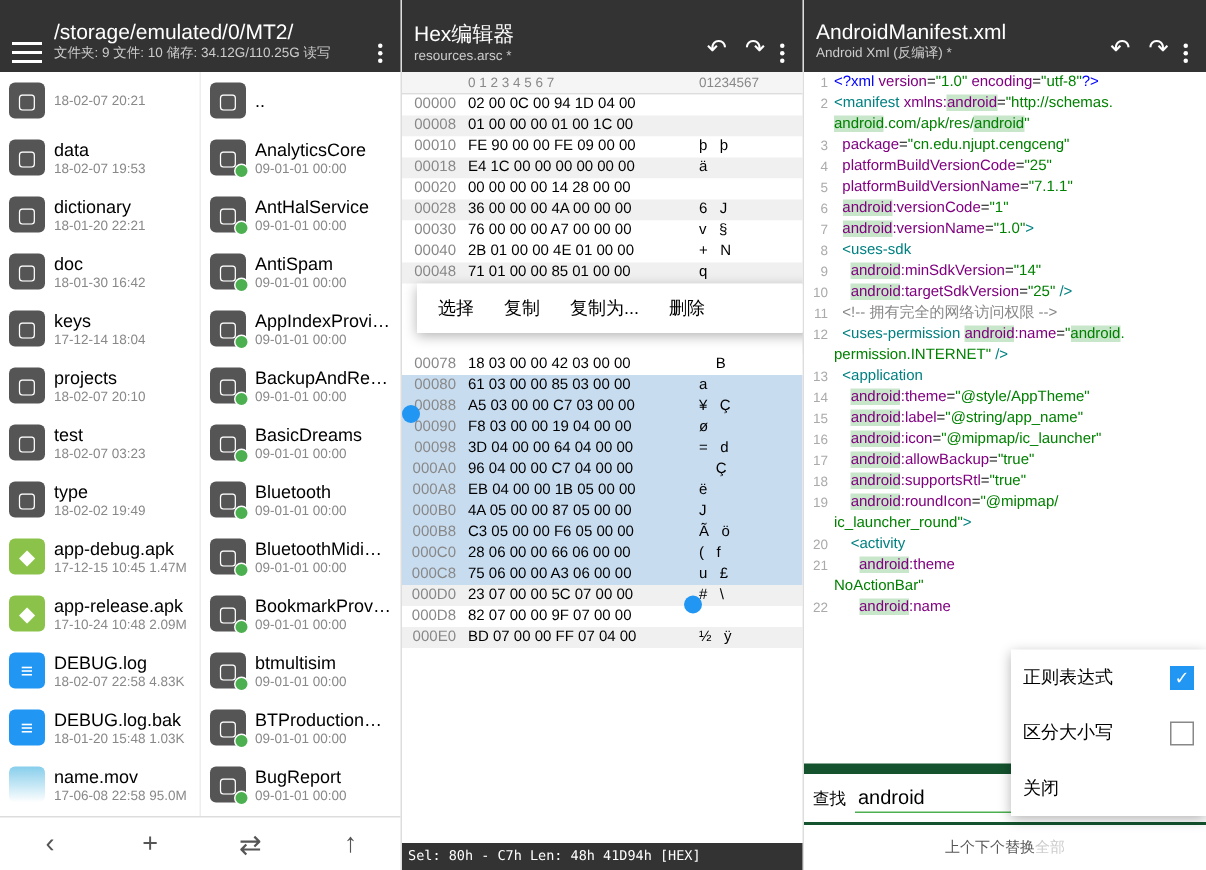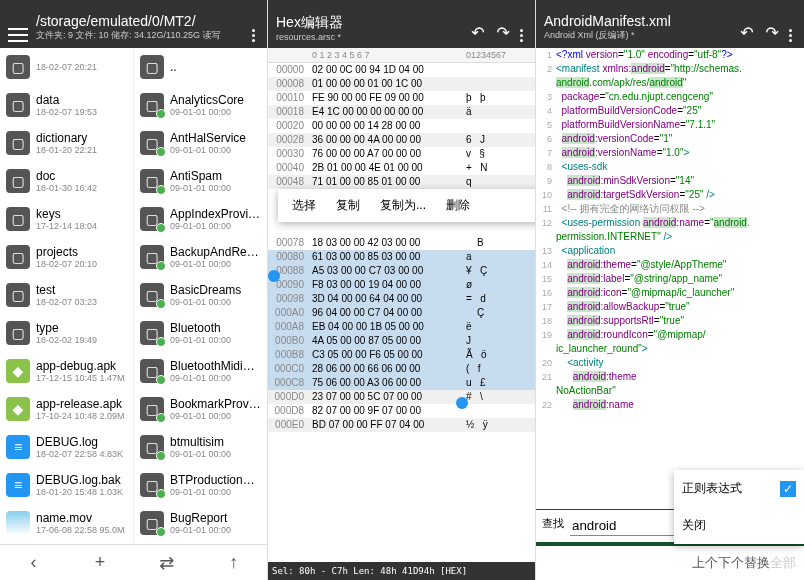--- a/index.html
+++ b/index.html
@@ -49,27 +49,27 @@
 .xml-body{flex:1;overflow:auto;font-family:monospace;font-size:10px;line-height:14px;position:relative}
 .xml-line{display:flex}
 .xml-num{width:20px;text-align:right;color:#aaa;padding-right:4px;font-size:9px}
 .xml-code{flex:1;white-space:pre}
 .c-tag{color:#008080}
 .c-attr{color:#800080}
 .c-str{color:#008000}
 .c-comment{color:#888}
 .c-decl{color:#00f}
 .hl{background:#c8e6c9}
-.search-bar{display:flex;align-items:flex-start;padding:6px;border-top:1px solid #14532d;font-size:11px}
+.search-bar{display:flex;align-items:center;padding:6px;border-top:7px solid #14532d;font-size:11px}
 .search-bar input{flex:1;border:none;border-bottom:1px solid #4caf50;padding:2px;outline:none}
 .popup{position:absolute;right:0;bottom:36px;background:#fff;box-shadow:0 2px 8px rgba(0,0,0,.3);width:130px;z-index:20}
 .popup-item{display:flex;align-items:center;justify-content:space-between;padding:10px 8px;font-size:12px}
 .checkbox{width:16px;height:16px;border:1px solid #888;display:flex;align-items:center;justify-content:center}
 .checkbox.checked{background:#2196f3;border-color:#2196f3;color:#fff}
-.nav-bar{display:flex;justify-content:flex-end;padding:8px;border-top:4px solid #14532d;font-size:13px;color:#555}
+.nav-bar{display:flex;justify-content:center;padding:8px;border-top:2px solid #14532d;font-size:10px;color:#555}
 .sel-marker{position:absolute;width:12px;height:12px;background:#2196f3;border-radius:50%}
 </style>
 </head>
 <body>
 
 <div class="panel p1">
   <div class="header">
     <div class="menu-icon">
         <span></span>
         <span></span>
@@ -560,17 +560,21 @@
     <span>下个</span>
     <span>替换</span>
     <span style="color:#ccc">全部</span>
   </div>
   <div class="popup" id="popup">
       <div class="popup-item">
     <span>正则表达式</span>
     <span class="checkbox checked">✓</span>
   </div>
       <div class="popup-item">
+    <span>区分大小写</span>
+    <span class="checkbox "></span>
+  </div>
+      <div class="popup-item">
     <span>关闭</span>
 
   </div>
     </div>
 </div>
 
 </body></html>

